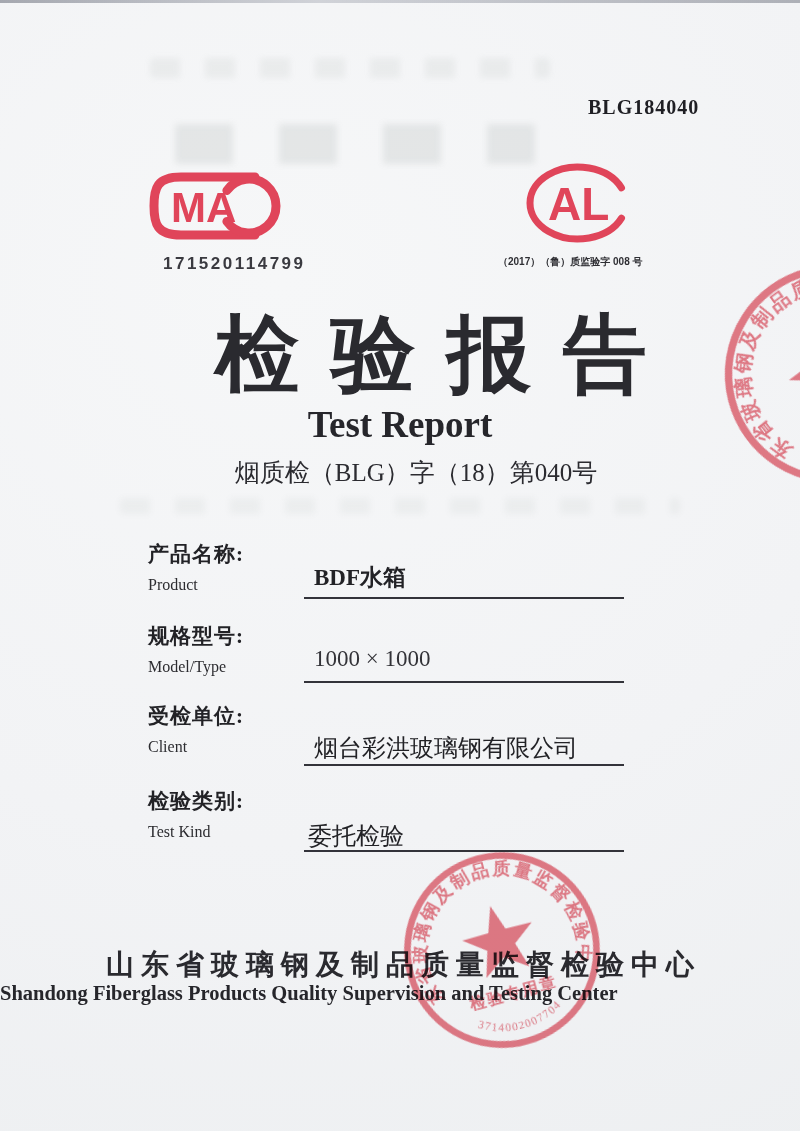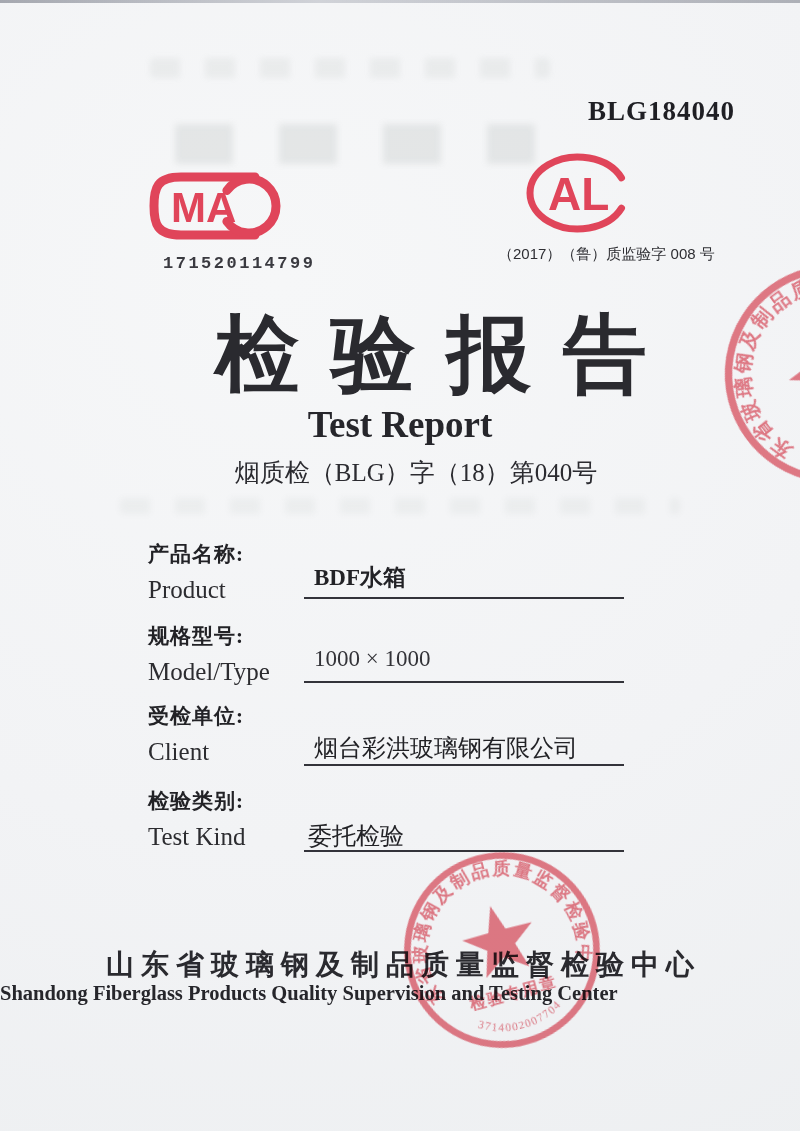--- a/index.html
+++ b/index.html
@@ -17,49 +17,49 @@
   }
   .edge-top{position:absolute;top:0;left:0;right:0;height:3px;
     background:linear-gradient(90deg, rgba(70,75,90,.45), rgba(125,130,145,.3) 40%, rgba(70,75,90,.4));}
   .ghost{position:absolute;filter:blur(3px);border-radius:4px;pointer-events:none;
     background:repeating-linear-gradient(90deg, rgba(135,145,140,.26) 0 30px, rgba(135,145,140,0) 30px 55px);}
   .g1{left:150px;top:58px;width:400px;height:20px;opacity:.38;}
   .g2{left:175px;top:124px;width:360px;height:40px;opacity:.5;
       background:repeating-linear-gradient(90deg, rgba(130,140,138,.3) 0 58px, rgba(130,140,138,0) 58px 104px);}
   .g3{left:120px;top:498px;width:560px;height:16px;opacity:.3;}
 
-  .report-number{position:absolute;left:588px;top:96px;font-size:27px;font-weight:bold;
+  .report-number{position:absolute;left:588px;top:96px;font-size:20px;font-weight:bold;
     letter-spacing:1px;color:#1f1f24;}
 
   .cma{position:absolute;left:143px;top:166px;width:150px;}
   .cma svg{display:block;}
-  .cma-num{margin:8px 0 0 20px;font-family:Liberation Mono, monospace;
+  .cma-num{margin:8px 0 0 20px;font-family:Liberation Sans, sans-serif;
     font-weight:bold;font-size:17px;letter-spacing:2.5px;color:var(--ink-soft);}
   .logo-stroke{fill:none;stroke:var(--logo-red);stroke-width:9;stroke-linecap:round;}
   .logo-letters{fill:var(--logo-red);font-family:"Liberation Sans","DejaVu Sans",sans-serif;
     font-weight:800;}
 
-  .cal{position:absolute;left:520px;top:150px;width:210px;}
+  .cal{position:absolute;left:520px;top:160px;width:210px;}
   .cal svg{display:block;margin-left:3px;}
   .cal-stroke{fill:none;stroke:var(--logo-red);stroke-width:7;stroke-linecap:round;}
   .cal-txt{margin-top:9px;margin-left:-22px;font-family:"Liberation Sans","DejaVu Sans",sans-serif;
-    font-weight:normal;font-size:15px;color:#2e2e33;white-space:nowrap;}
+    font-weight:bold;font-size:10px;color:#2e2e33;white-space:nowrap;}
 
   .title-zh{position:absolute;left:0;top:298px;width:100%;text-align:center;
     font-family:"Liberation Sans","DejaVu Sans",sans-serif;
     font-size:84px;font-weight:900;letter-spacing:.38em;text-indent:.38em;color:#2a2a2f;margin-left:31px;}
   .title-en{position:absolute;left:0;top:403px;width:100%;text-align:center;
     font-size:37px;font-weight:bold;color:#26262b;}
   .report-code{position:absolute;left:0;top:456px;width:100%;text-align:center;
     font-size:25px;color:#2b2b30;margin-left:16px;}
 
   .field{position:absolute;left:148px;width:490px;height:80px;}
   .fr1{top:540px;} .fr2{top:622px;} .fr3{top:702px;} .fr4{top:787px;}
   .f-zh{font-size:21px;font-weight:bold;color:#222226;letter-spacing:1px;}
-  .f-en{position:absolute;left:0;top:36px;font-size:25px;color:#2c2c30;}
+  .f-en{position:absolute;left:0;top:36px;font-size:16px;color:#2c2c30;}
   .f-line{position:absolute;left:156px;width:320px;border-bottom:2px solid var(--line);}
   .fr1 .f-line{top:57px;} .fr2 .f-line{top:59px;} .fr3 .f-line{top:62px;} .fr4 .f-line{top:63px;}
   .f-val{position:absolute;left:166px;white-space:nowrap;color:#222226;}
   .fr1 .f-val{top:22px;font-size:23px;font-weight:bold;}
   .fr2 .f-val{top:24px;font-size:23px;color:#333338;}
   .fr3 .f-val{top:30px;font-size:24px;}
   .fr4 .f-val{top:33px;left:160px;font-size:24px;}
 
   .org-zh{position:absolute;left:0;top:946px;width:100%;text-align:center;
     font-size:28px;font-weight:bold;letter-spacing:7px;text-indent:7px;color:#2a2a2f;}

